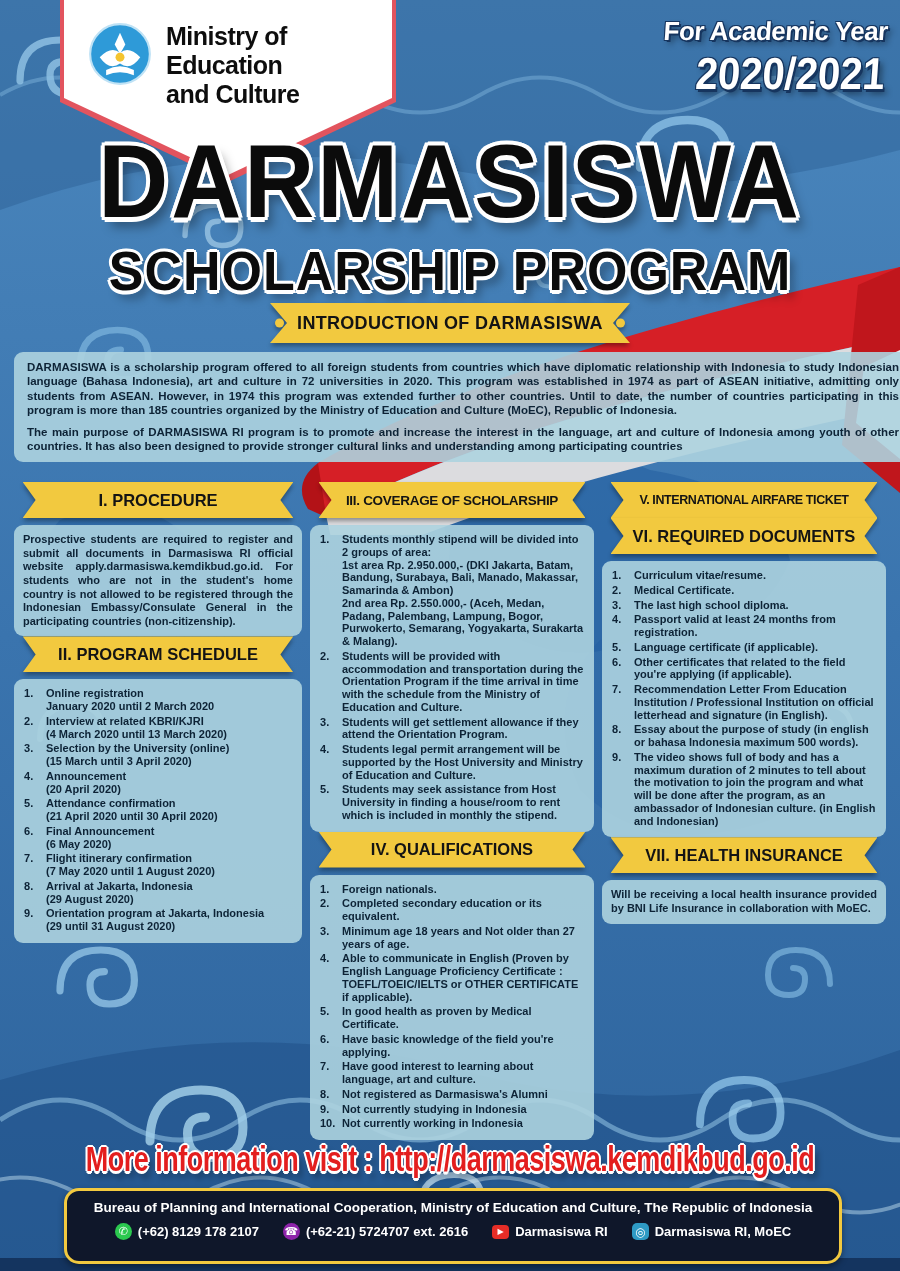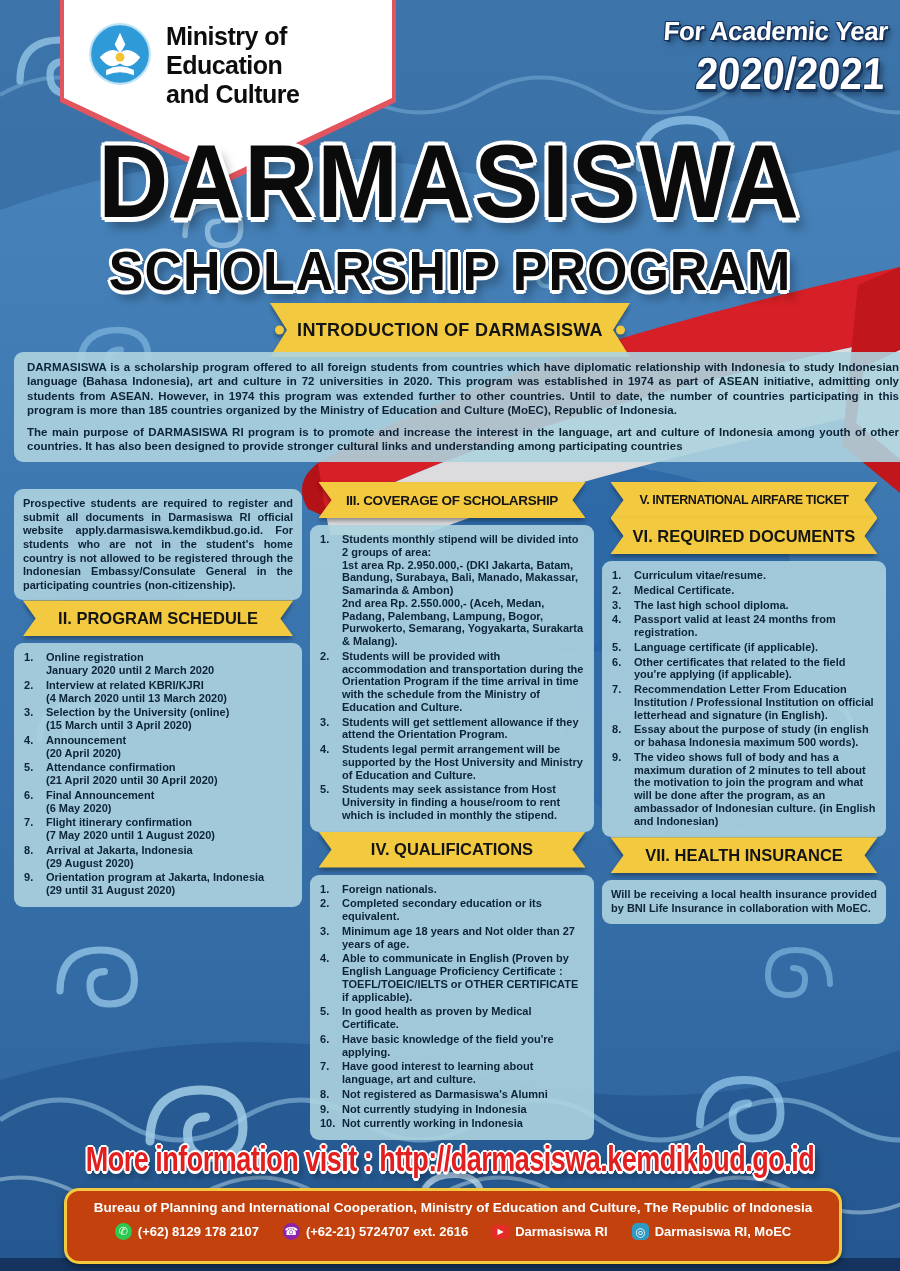--- a/index.html
+++ b/index.html
@@ -31,21 +31,21 @@
   .title1{top:122px;font-size:97px;letter-spacing:3px;transform:scaleY(1.07);transform-origin:top center;
     text-shadow:-4px 0 0 #fff,4px 0 0 #fff,0 -4px 0 #fff,0 4px 0 #fff,-3px -3px 0 #fff,3px -3px 0 #fff,-3px 3px 0 #fff,3px 3px 0 #fff,7px 9px 10px rgba(0,0,0,.35);}
   .title2{top:240px;font-size:52px;letter-spacing:1px;transform:scaleY(1.05);transform-origin:top center;
     text-shadow:-3px 0 0 #fff,3px 0 0 #fff,0 -3px 0 #fff,0 3px 0 #fff,-2px -2px 0 #fff,2px -2px 0 #fff,-2px 2px 0 #fff,2px 2px 0 #fff,6px 7px 9px rgba(0,0,0,.35);}
 
   
   .rwrap{filter:drop-shadow(0 3px 2px rgba(0,0,0,.35));}
   .ribbon{background:#f2c93f;color:#141414;display:flex;align-items:center;justify-content:center;
     clip-path:polygon(0 0,100% 0,calc(100% - 13px) 50%,100% 100%,0 100%,13px 50%);
     height:36px;text-align:center;}
-  .intro-banner-wrap{position:absolute;left:270px;top:303px;width:360px;height:54px;z-index:2;
+  .intro-banner-wrap{position:absolute;left:270px;top:303px;width:360px;height:40px;z-index:2;
     filter:drop-shadow(0 3px 2px rgba(0,0,0,.35));}
   .intro-ribbon{position:absolute;inset:0;height:auto;font-size:18px;letter-spacing:0.3px;
     clip-path:polygon(0 0,100% 0,calc(100% - 17px) 50%,100% 100%,0 100%,17px 50%);}
   .dot{position:absolute;width:9px;height:9px;border-radius:50%;background:#f2c93f;top:50%;transform:translateY(-50%);}
   .dot-l{left:5px;} .dot-r{right:5px;}
 
   
   .box{background:rgba(173,211,223,0.9);border-radius:9px;color:#0d2336;}
   .intro-box{position:absolute;left:14px;top:352px;width:872px;z-index:2;padding:8px 13px;}
   .intro-box p{margin:0;font-size:11.5px;line-height:1.24;text-align:justify;}
@@ -71,21 +71,21 @@
   ol.nlist li::before{content:counter(n) ".";position:absolute;left:1px;top:0;width:20px;}
 
   
   .moreinfo{position:absolute;left:0;top:1140px;width:100%;text-align:center;z-index:2;
     color:#e31e1e;font-size:27px;letter-spacing:-0.5px;white-space:nowrap;
     transform:scaleY(1.3);transform-origin:top center;
     text-shadow:-2px 0 0 #fff,2px 0 0 #fff,0 -2px 0 #fff,0 2px 0 #fff,-1px -1px 0 #fff,1px -1px 0 #fff,-1px 1px 0 #fff,1px 1px 0 #fff,4px 5px 6px rgba(0,0,0,.4);}
 
   
   .footer{position:absolute;left:64px;top:1188px;width:772px;height:70px;z-index:2;
-    background:#c2410c;border:3px solid #f2c93f;border-radius:15px;color:#fff;text-align:center;
+    background:#0f172a;border:3px solid #f2c93f;border-radius:15px;color:#fff;text-align:center;
     box-shadow:0 3px 6px rgba(0,0,0,.4);}
   .f1{font-size:13.5px;margin-top:9px;}
   .f2{font-size:13.5px;margin-top:2px;}
   .contacts{display:flex;justify-content:center;align-items:center;gap:24px;margin-top:8px;font-size:13px;}
   .contact{display:flex;align-items:center;gap:6px;}
   .ci{display:inline-flex;align-items:center;justify-content:center;width:17px;height:17px;
     color:#fff;font-size:11px;font-weight:bold;flex:none;}
   .wa{background:#2bc94f;border-radius:50%;}
   .ph{background:#8e24aa;border-radius:50%;}
   .yt{background:#e52d27;border-radius:4px;font-size:8px;height:14px;}
@@ -173,20 +173,23 @@
     <span class="dot dot-l"></span>
     <span class="dot dot-r"></span>
   </div>
 
   <div class="box intro-box">
     <p>DARMASISWA is a scholarship program offered to all foreign students from countries which have diplomatic relationship with Indonesia to study Indonesian language (Bahasa Indonesia), art and culture in 72 universities in 2020. This program was established in 1974 as part of ASEAN initiative, admitting only students from ASEAN. However, in 1974 this program was extended further to other countries. Until to date, the number of countries participating in this program is more than 185 countries organized by the Ministry of Education and Culture (MoEC), Republic of Indonesia.</p>
     <p>The main purpose of DARMASISWA RI program is to promote and increase the interest in the language, art and culture of Indonesia among youth of other countries. It has also been designed to provide stronger cultural links and understanding among participating countries</p>
   </div>
 
   <div class="col col-left">
+    <div class="rwrap">
+        <div class="ribbon s-large">I. PROCEDURE</div>
+      </div>
     <div class="box">
       <p>Prospective students are required to register and submit all documents in Darmasiswa RI official website apply.darmasiswa.kemdikbud.go.id. For students who are not in the student's home country is not allowed to be registered through the Indonesian Embassy/Consulate General in the participating countries (non-citizenship).</p>
     </div>
     <div class="rwrap mt">
         <div class="ribbon s-large">II. PROGRAM SCHEDULE</div>
       </div>
     <div class="box">
       <ol class="nlist">
 
       <li>Online registration

